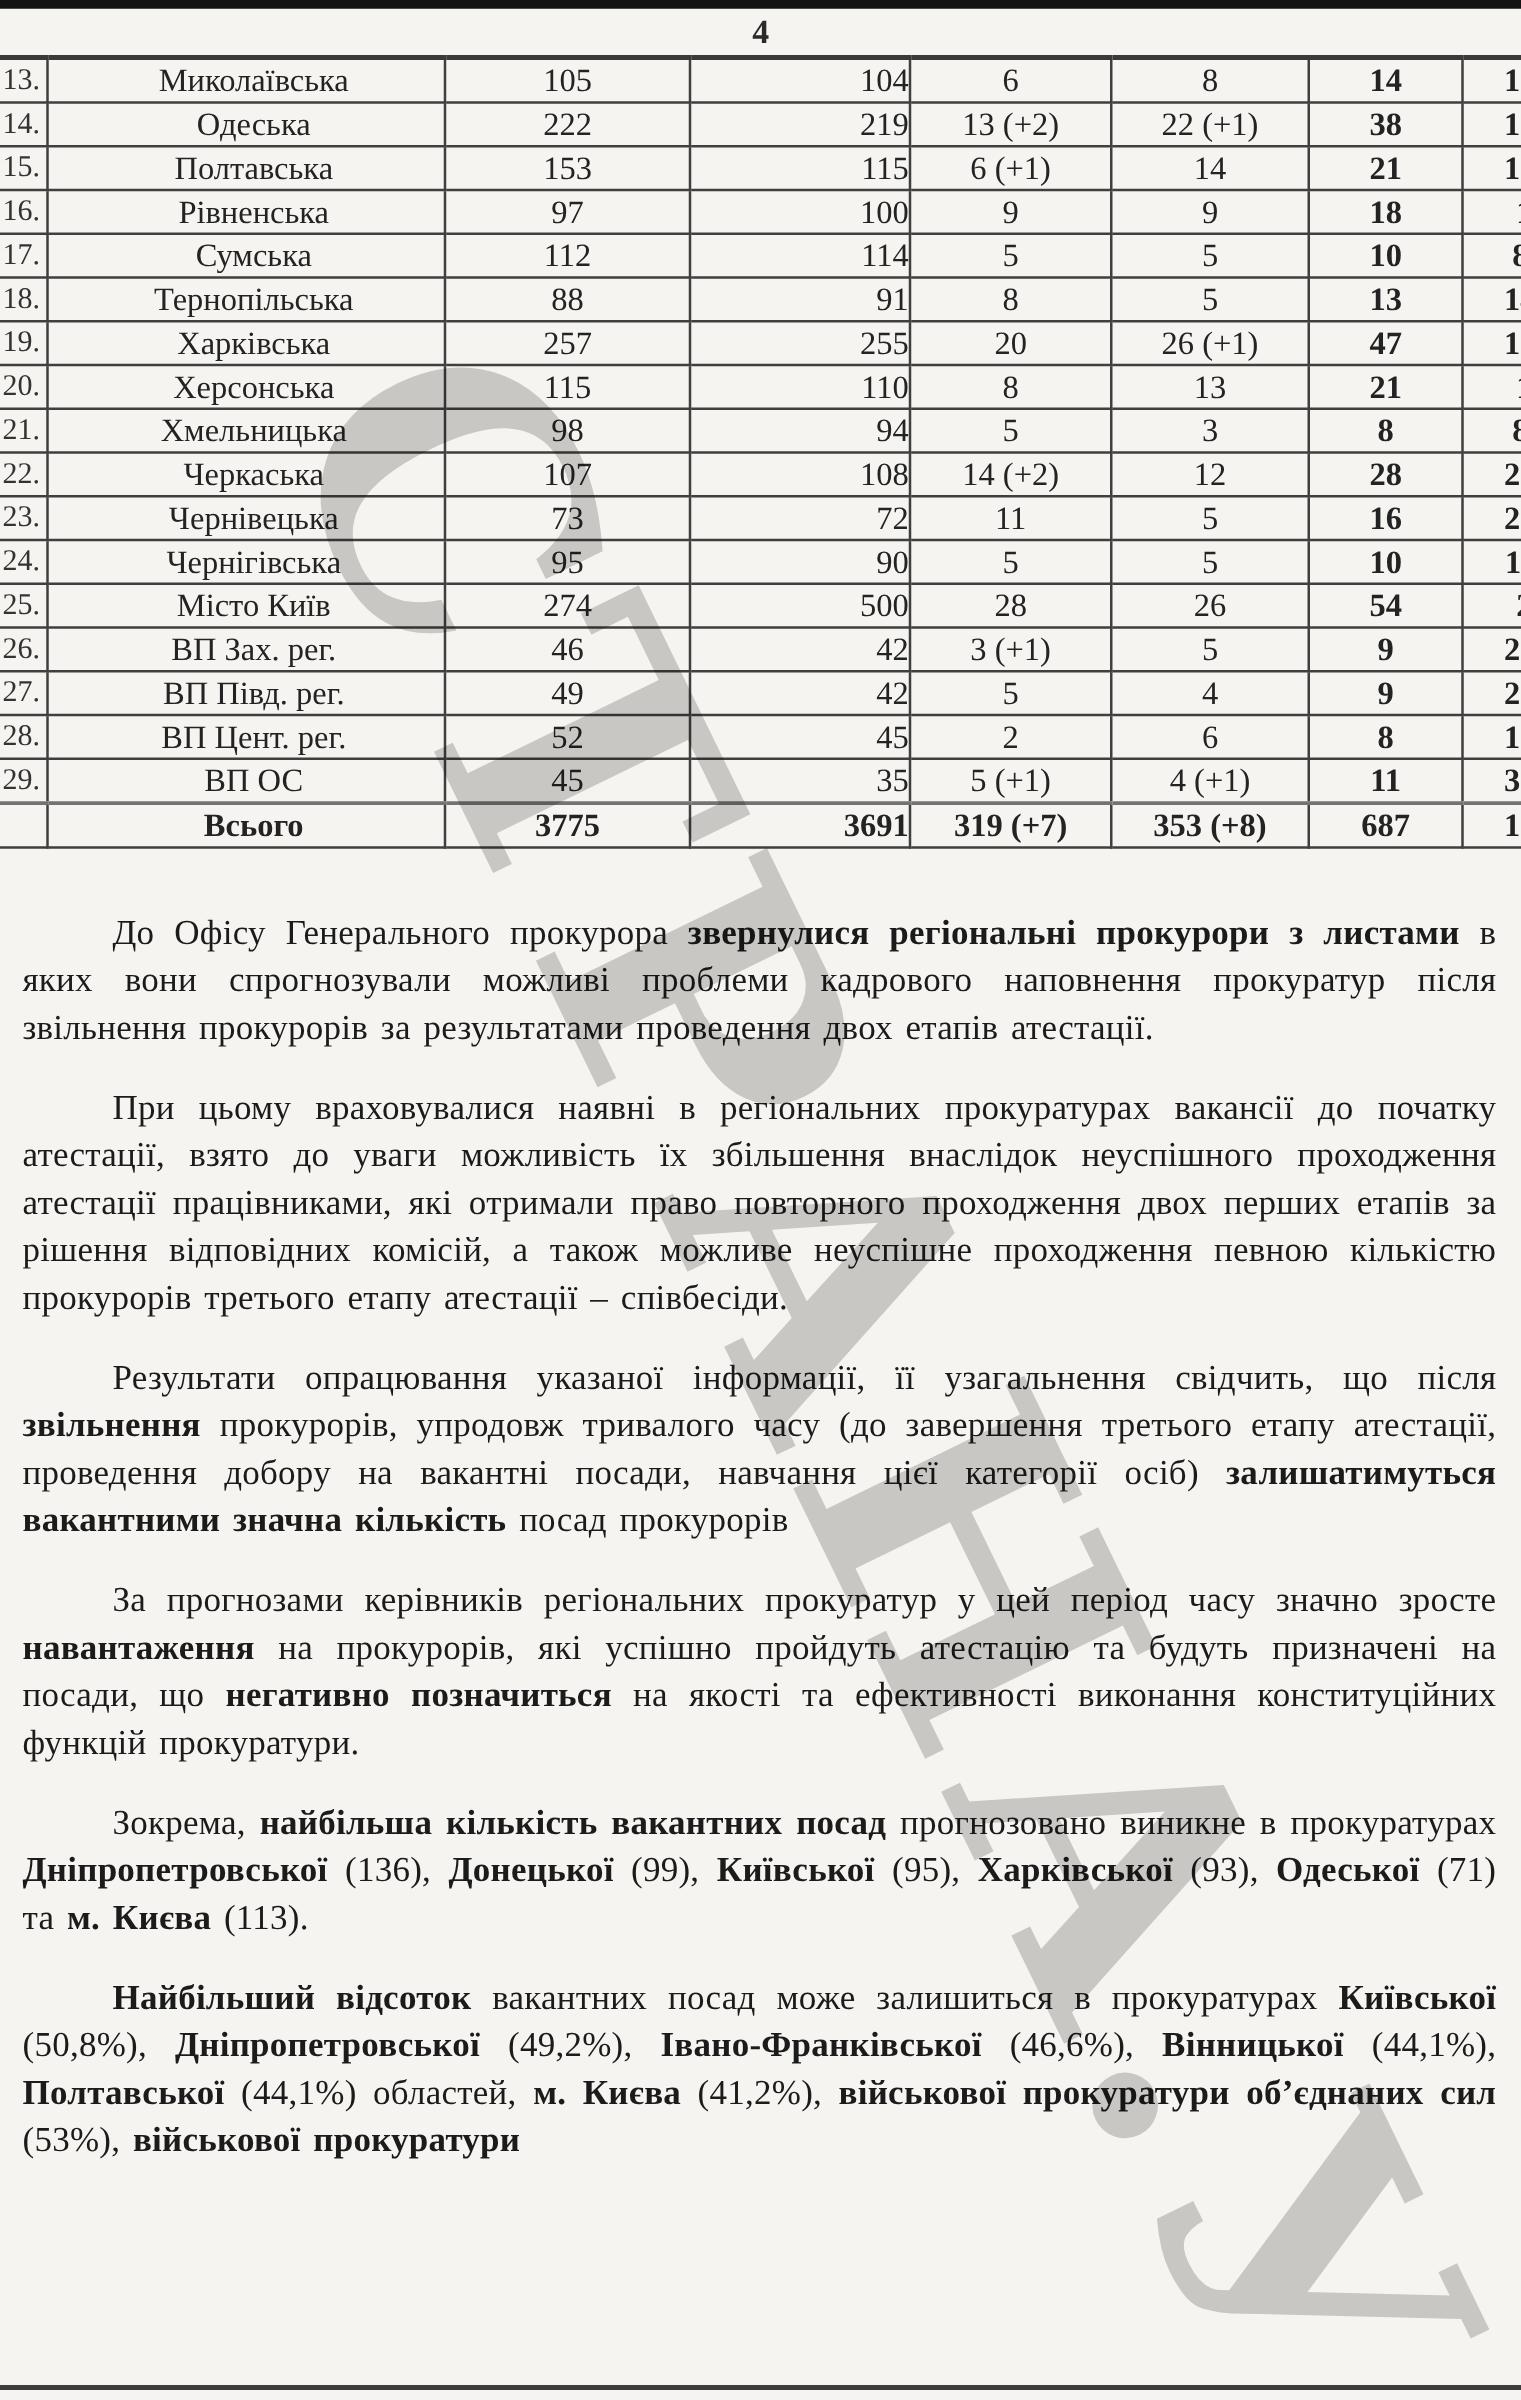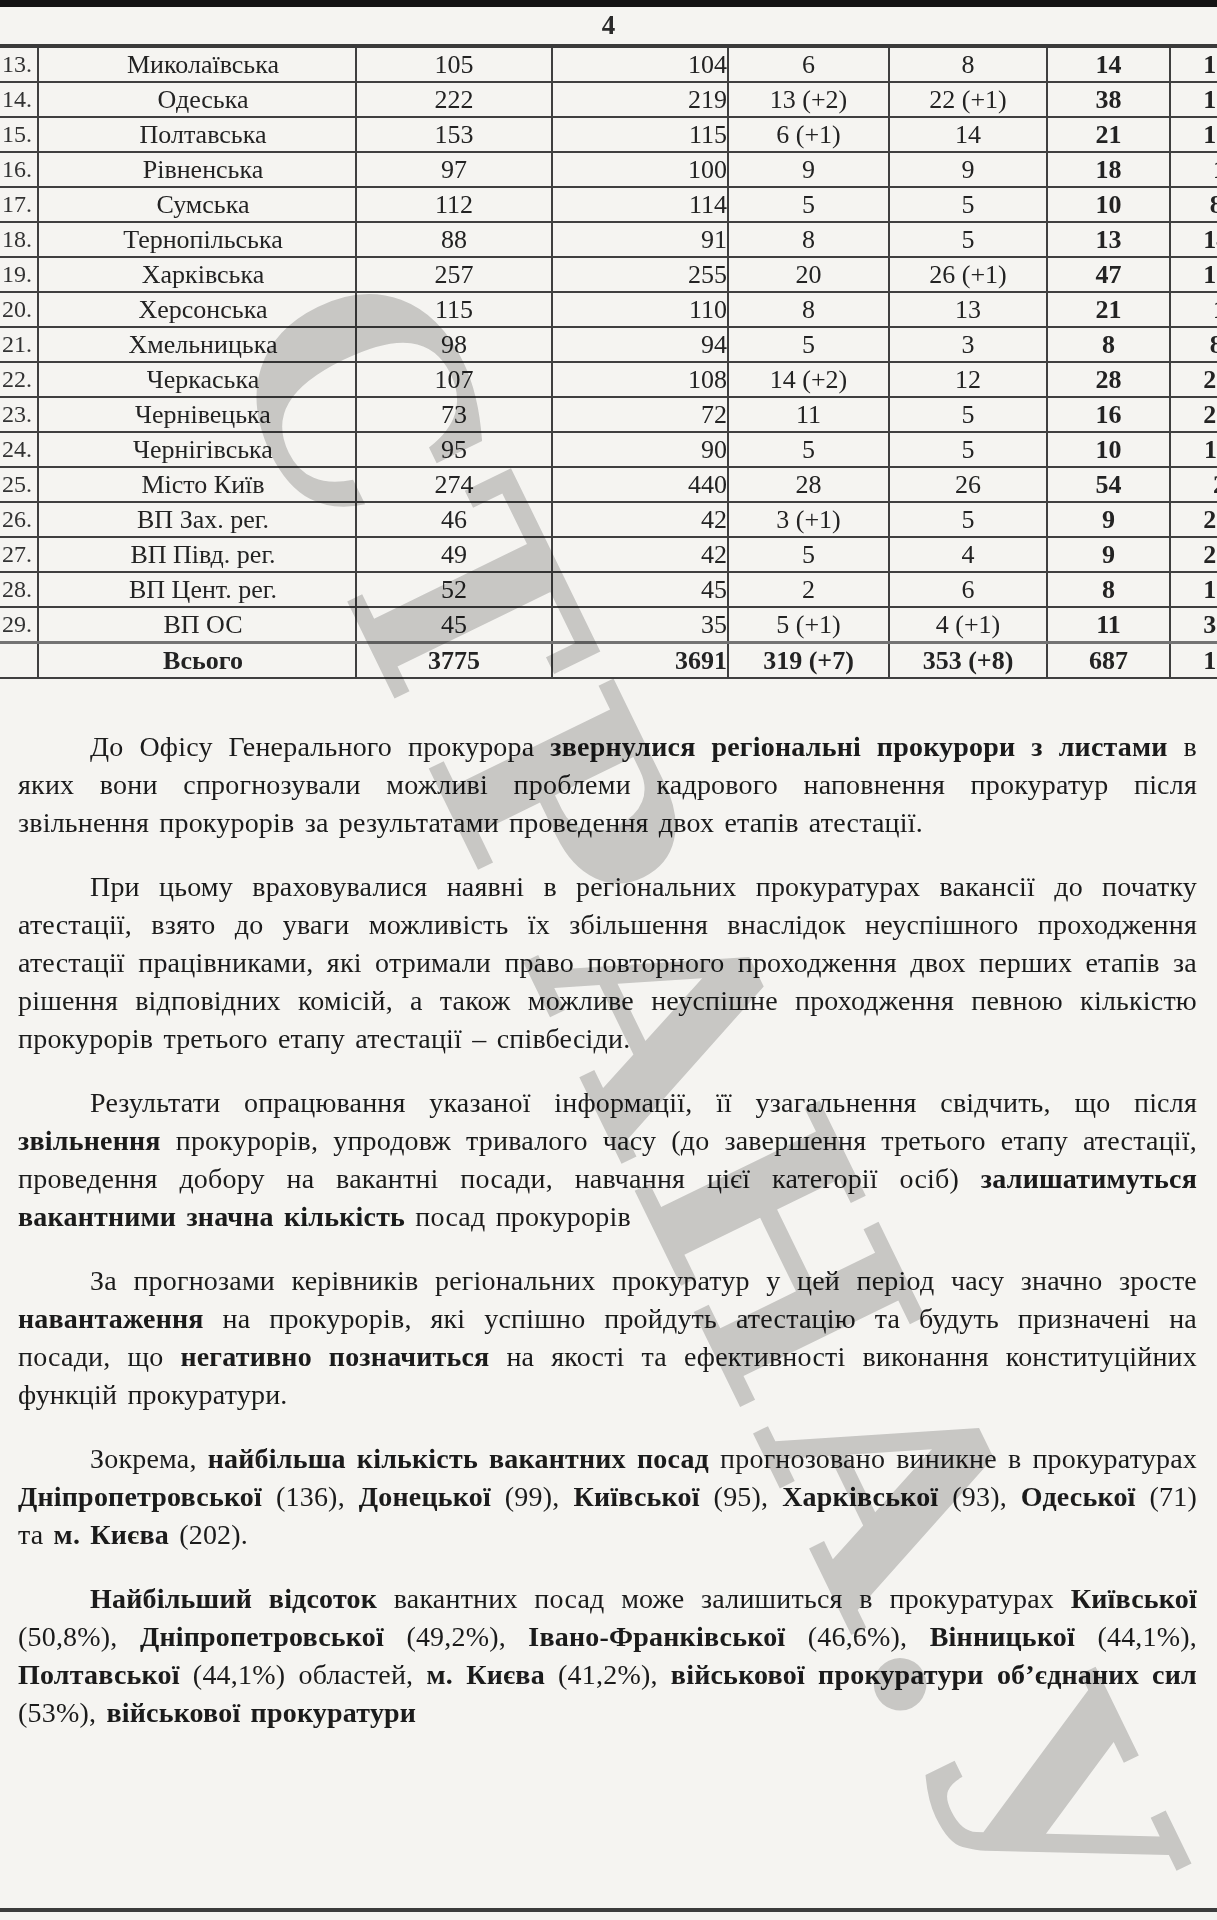--- a/index.html
+++ b/index.html
@@ -169,21 +169,21 @@
           <td class="v1">90</td>
           <td class="v2">5</td>
           <td class="v3">5</td>
           <td class="v4">10</td>
           <td class="v5">11,1</td>
         </tr>
         <tr>
           <td class="num">25.</td>
           <td class="name">Місто Київ</td>
           <td class="v0">274</td>
-          <td class="v1">440</td>
+          <td class="v1">500</td>
           <td class="v2">28</td>
           <td class="v3">26</td>
           <td class="v4">54</td>
           <td class="v5">20</td>
         </tr>
         <tr>
           <td class="num">26.</td>
           <td class="name">ВП Зах. рег.</td>
           <td class="v0">46</td>
           <td class="v1">42</td>
@@ -234,19 +234,19 @@
         </tr>
       </tbody>
   </table>
 </div>
 
 <div class="doc" id="doc-body">
     <p><span>До Офісу Генерального прокурора </span><b>звернулися регіональні прокурори з листами</b><span> в яких вони спрогнозували можливі проблеми кадрового наповнення прокуратур після звільнення прокурорів за результатами проведення двох етапів атестації.</span></p>
     <p><span>При цьому враховувалися наявні в регіональних прокуратурах вакансії до початку атестації, взято до уваги можливість їх збільшення внаслідок неуспішного проходження атестації працівниками, які отримали право повторного проходження двох перших етапів за рішення відповідних комісій, а також можливе неуспішне проходження певною кількістю прокурорів третього етапу атестації – співбесіди.</span></p>
     <p><span>Результати опрацювання указаної інформації, її узагальнення свідчить, що після </span><b>звільнення</b><span> прокурорів, упродовж тривалого часу (до завершення третього етапу атестації, проведення добору на вакантні посади, навчання цієї категорії осіб) </span><b>залишатимуться вакантними значна кількість</b><span> посад прокурорів</span></p>
     <p><span>За прогнозами керівників регіональних прокуратур у цей період часу значно зросте </span><b>навантаження</b><span> на прокурорів, які успішно пройдуть атестацію та будуть призначені на посади, що </span><b>негативно позначиться</b><span> на якості та ефективності виконання конституційних функцій прокуратури.</span></p>
-    <p><span>Зокрема, </span><b>найбільша кількість вакантних посад</b><span> прогнозовано  виникне в прокуратурах </span><b>Дніпропетровської</b><span> (136), </span><b>Донецької</b><span> (99), </span><b>Київської</b><span> (95), </span><b>Харківської</b><span> (93), </span><b>Одеської</b><span> (71) та </span><b>м. Києва</b><span> (202).</span></p>
+    <p><span>Зокрема, </span><b>найбільша кількість вакантних посад</b><span> прогнозовано  виникне в прокуратурах </span><b>Дніпропетровської</b><span> (136), </span><b>Донецької</b><span> (99), </span><b>Київської</b><span> (95), </span><b>Харківської</b><span> (93), </span><b>Одеської</b><span> (71) та </span><b>м. Києва</b><span> (113).</span></p>
     <p><b>Найбільший відсоток</b><span> вакантних посад може залишиться в прокуратурах </span><b>Київської</b><span> (50,8%), </span><b>Дніпропетровської</b><span> (49,2%), </span><b>Івано-Франківської</b><span> (46,6%), </span><b>Вінницької</b><span> (44,1%), </span><b>Полтавської</b><span> (44,1%) областей, </span><b>м. Києва</b><span> (41,2%), </span><b>військової прокуратури об’єднаних сил</b><span> (53%), </span><b>військової прокуратури</b></p>
   </div>
 
 <div class="watermark">СТРАНА.УА</div>
 
 <div class="bottom-rule"></div>
 
 </body></html>

